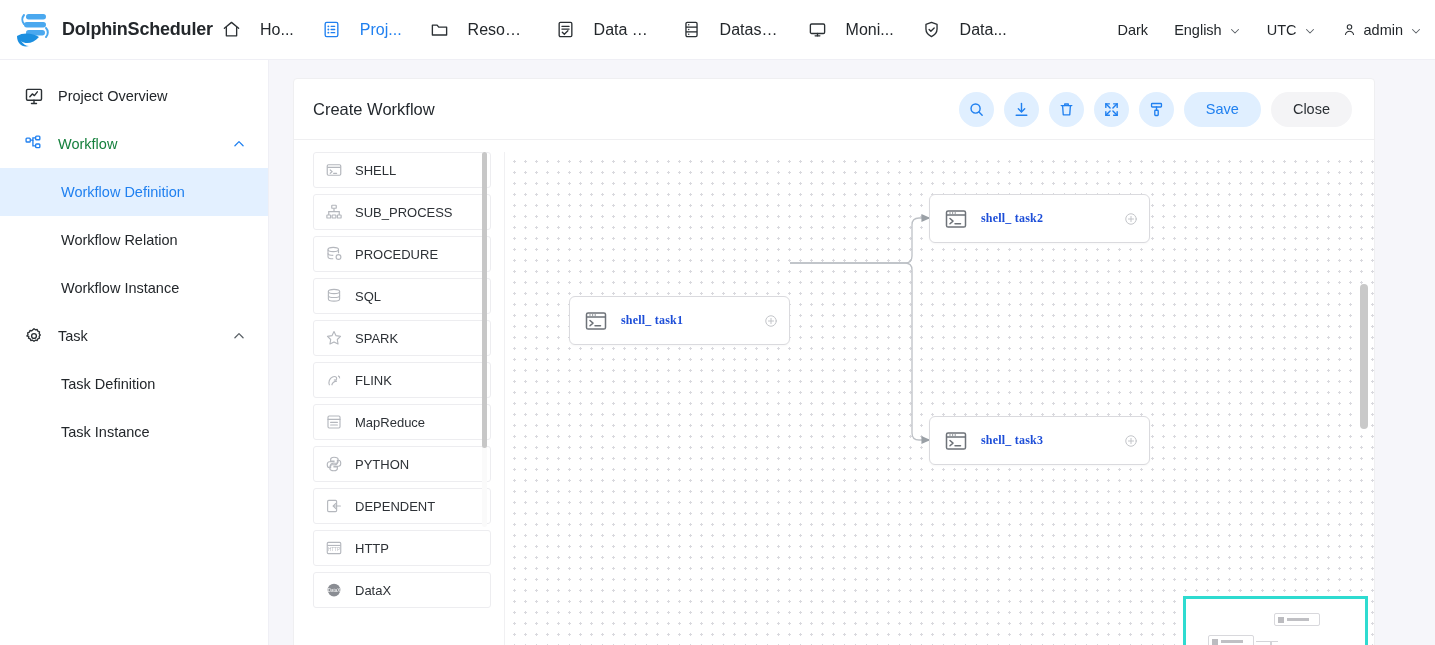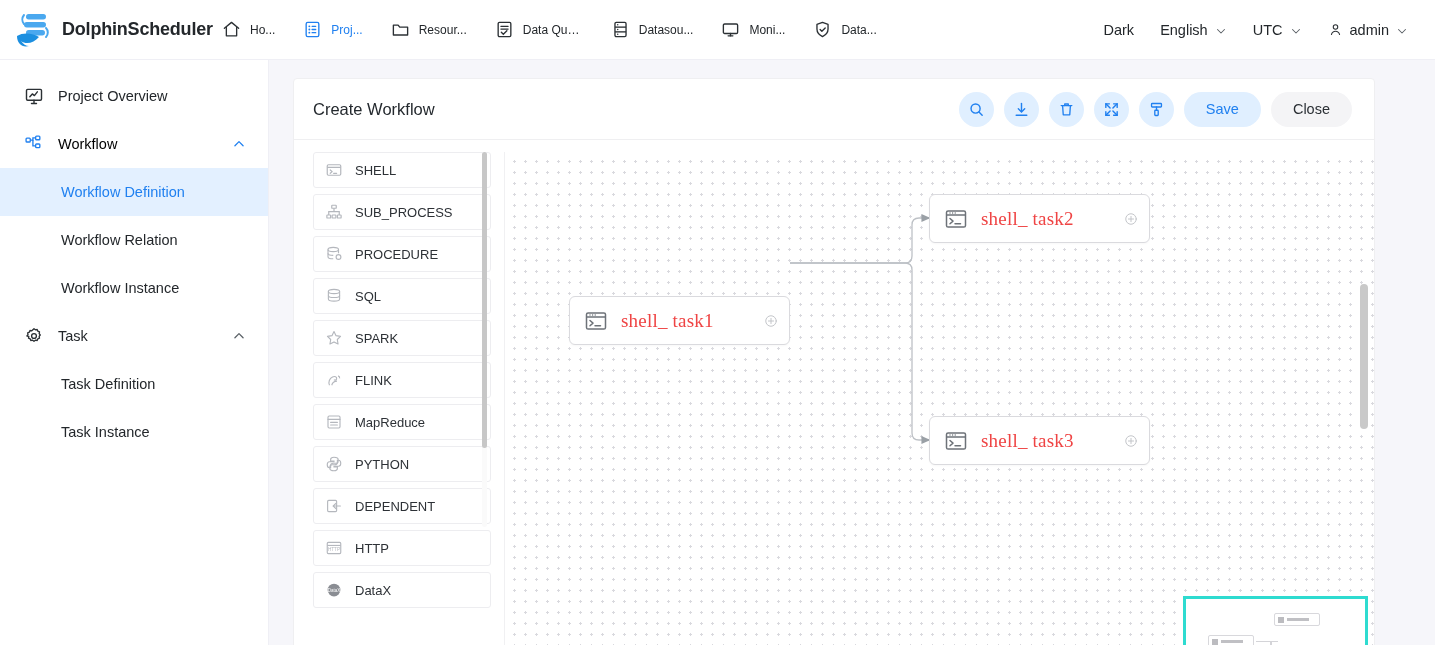--- a/index.html
+++ b/index.html
@@ -17,48 +17,48 @@
     position: absolute; top: 0; left: 0; width: 1435px; height: 60px;
     background: #fff; border-bottom: 1px solid #efeff5;
     display: flex; align-items: center;
   }
   .brand { display: flex; align-items: center; gap: 8px; padding-left: 12px; width: 208px; }
   .brand-logo { width: 42px; height: 38px; position: relative; flex: none; }
   .brand-name { font-size: 18px; font-weight: 700; letter-spacing: -0.2px; color: #23272b; }
 
   .nav { display: flex; align-items: center; height: 60px; }
   .nav-item {
-    display: flex; align-items: center; gap: 9px;
+    display: flex; align-items: center; gap: 19px;
     padding: 0 14px; height: 60px; cursor: pointer;
-    font-size: 12px; color: #23272b; white-space: nowrap; text-align: center;
+    font-size: 16px; color: #23272b; white-space: nowrap; text-align: center;
   }
   .nav-item .nv-ico { width: 19px; height: 19px; display: block; flex: none; }
   .nav-item.active { color: #2080f0; }
   .nav-item.active .nv-ico { color: #2080f0; }
   .nav-label { max-width: 60px; overflow: hidden; text-overflow: ellipsis; white-space: nowrap; display:block; }
 
-  .topright { margin-left: auto; display: flex; align-items: center; padding-right: 14px; }
+  .topright { margin-left: auto; display: flex; align-items: center; }
   .tr-item {
     display: flex; align-items: center; gap: 7px;
     font-size: 14.5px; color: #23272b; padding: 0 13px; height: 60px; cursor: pointer;
   }
   .caret { width: 12px; height: 12px; color: #5a6066; display:block; }
 
   
   .sidebar {
     position: absolute; top: 60px; left: 0; width: 269px; height: 585px;
     background: #fff; border-right: 1px solid #efeff5;
     padding-top: 12px;
   }
   .side-row {
     display: flex; align-items: center; height: 48px;
     padding: 0 22px 0 24px; cursor: pointer; font-size: 14.5px; color: #23272b;
   }
   .side-row .sd-ico { width: 20px; height: 20px; margin-right: 14px; flex: none; display:block; }
-  .side-row.grp-active { color: #000000; }
+  .side-row.grp-active { color: #15803d; }
   .side-row .chev { margin-left: auto; width: 14px; height: 14px; color: #6b7075; display:block; }
   .side-sub {
     display: flex; align-items: center; height: 48px;
     padding-left: 61px; cursor: pointer; font-size: 14.5px; color: #23272b;
   }
   .side-sub.selected { background: #e3f0ff; color: #2080f0; }
 
   
   .content {
     position: absolute; top: 60px; left: 269px;
@@ -124,21 +124,21 @@
   }
   .node {
     position: absolute; height: 49px; width: 221px;
     background: #fff; border: 1px solid #dadade; border-radius: 6px;
     display: flex; align-items: center; padding: 0 0 0 14px;
     box-shadow: 0 1px 2px rgba(0,0,0,0.03);
   }
   .node .n-ico { width: 24px; height: 24px; flex: none; display:block; }
   .node .n-label {
     margin-left: 13px; font-family: "Liberation Serif", serif;
-    font-weight: 400; font-size: 19px; color: #ef4444; letter-spacing: .2px;
+    font-weight: 700; font-size: 12px; color: #1d4ed8; letter-spacing: .2px;
   }
   .node .n-plus {
     margin-left: auto; margin-right: 11px;
     width: 14px; height: 14px; color: #bfc2c6; flex:none; display:block;
   }
   .edges { position: absolute; inset: 0; pointer-events: none; }
   .vscroll { position: absolute; right: 6px; top: 0; bottom: 0; width: 8px; }
   .vscroll i {
     position: absolute; left: 0; top: 132px; width: 8px; height: 145px;
     background: #c9c9c9; border-radius: 5px; display:block;

